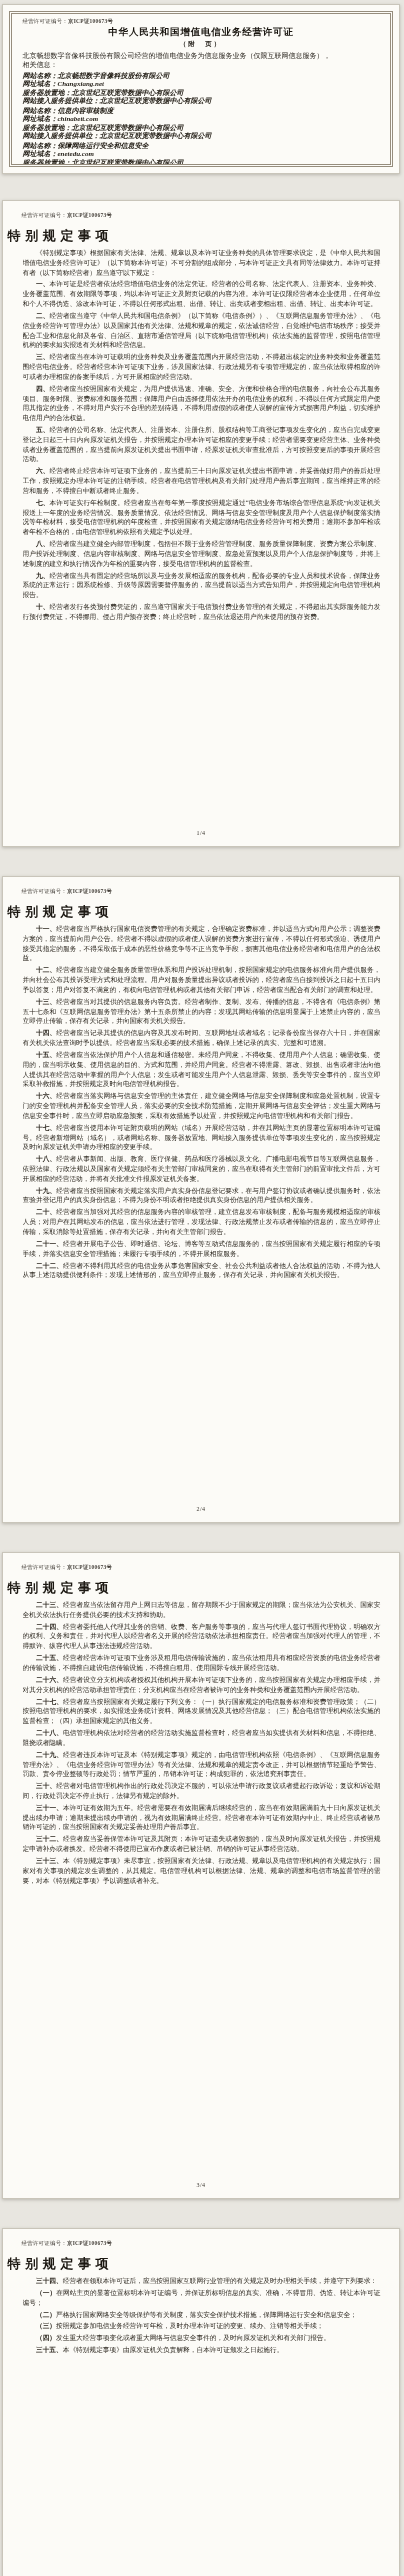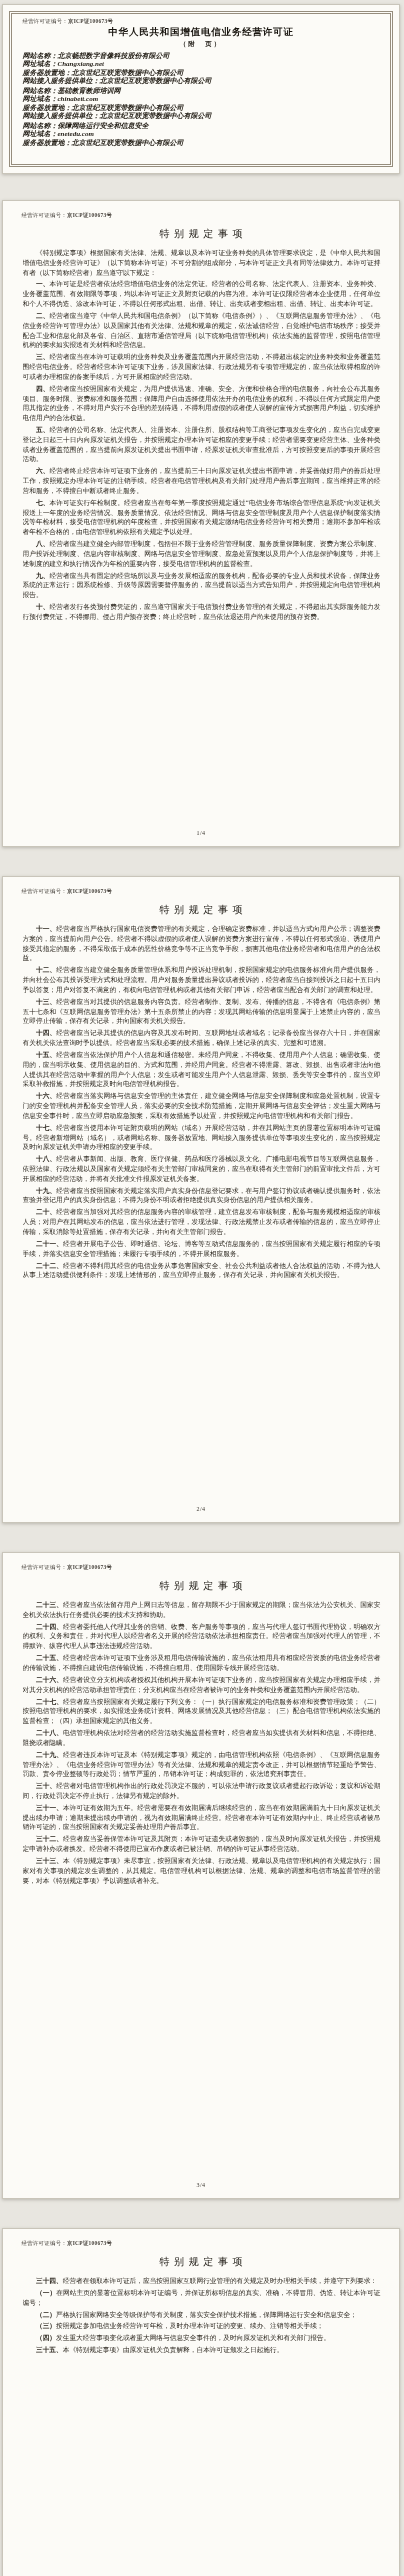--- a/index.html
+++ b/index.html
@@ -12,48 +12,49 @@
   .frame-in{position:absolute;inset:1.5px;border:0.5px solid #968d7d;padding:4.1px 10.3px;overflow:hidden;}
   .licno{font-size:5.4px;color:#45403a;letter-spacing:0.3px;}
   .licno .num{font-weight:bold;}
   .cover .licno{margin-bottom:1px;}
   .title{text-align:center;font-size:9.5px;font-weight:bold;color:#18140e;letter-spacing:0.8px;margin:1px 0 0.5px;}
   .subtitle{text-align:center;font-size:6.4px;font-weight:bold;letter-spacing:2.1px;color:#18140e;margin-bottom:3.1px;}
   .intro{font-size:7px;line-height:8.8px;color:#241f18;max-width:309px;margin-bottom:2.1px;}
   .site{margin-bottom:1px;font-style:italic;}
   .site .line{font-size:7px;line-height:8.5px;font-weight:bold;color:#221d15;}
   .prov .licno{position:absolute;top:11.3px;left:18.5px;}
-  .ptitle{position:absolute;top:26px;left:0;right:0;text-align:center;font-size:10px;font-weight:normal;
+  .ptitle{position:absolute;top:26px;left:0;right:0;font-size:13px;font-weight:bold;
           letter-spacing:4.6px;text-indent:4.6px;color:#1c1812;}
   .pbody{position:absolute;top:47px;left:19.6px;right:18.5px;bottom:25px;font-size:6.7px;line-height:9.8px;
          text-align:justify;color:#2a251d;overflow:hidden;}
   .pbody p{margin:0 0 2.1px;text-indent:2em;}
   .pbody b{font-weight:bold;}
   .pageno{position:absolute;bottom:10.3px;left:0;right:0;text-align:center;font-size:6px;color:#3c3831;letter-spacing:0.5px;}
 </style>
 </head>
 <body>
 
 <div class="canvas">
 
   <section class="page cover">
     <div class="frame">
       <div class="frame-in">
         <div class="licno"><span>经营许可证编号：</span><span class="num">京ICP证100673号</span></div>
         <div class="title">中华人民共和国增值电信业务经营许可证</div>
         <div class="subtitle">（附　页）</div>
+        <div class="intro">北京畅想数字音像科技股份有限公司经营的增值电信业务为信息服务业务（仅限互联网信息服务），相关信息：</div>
         <div id="cover-sites">
             <div class="site">
               <div class="line"><span>网站名称：</span><span>北京畅想数字音像科技股份有限公司</span></div>
               <div class="line"><span>网址域名：</span><span>Changxiang.net</span></div>
               <div class="line"><span>服务器放置地：</span><span>北京世纪互联宽带数据中心有限公司</span></div>
               <div class="line"><span>网站接入服务提供单位：</span><span>北京世纪互联宽带数据中心有限公司</span></div>
             </div>
             <div class="site">
-              <div class="line"><span>网站名称：</span><span>基础教育教师培训网</span></div>
+              <div class="line"><span>网站名称：</span><span>信息内容审核制度</span></div>
               <div class="line"><span>网址域名：</span><span>chinabett.com</span></div>
               <div class="line"><span>服务器放置地：</span><span>北京世纪互联宽带数据中心有限公司</span></div>
               <div class="line"><span>网站接入服务提供单位：</span><span>北京世纪互联宽带数据中心有限公司</span></div>
             </div>
             <div class="site">
               <div class="line"><span>网站名称：</span><span>保障网络运行安全和信息安全</span></div>
               <div class="line"><span>网址域名：</span><span>enetedu.com</span></div>
               <div class="line"><span>服务器放置地：</span><span>北京世纪互联宽带数据中心有限公司</span></div>
             </div>
           </div>

